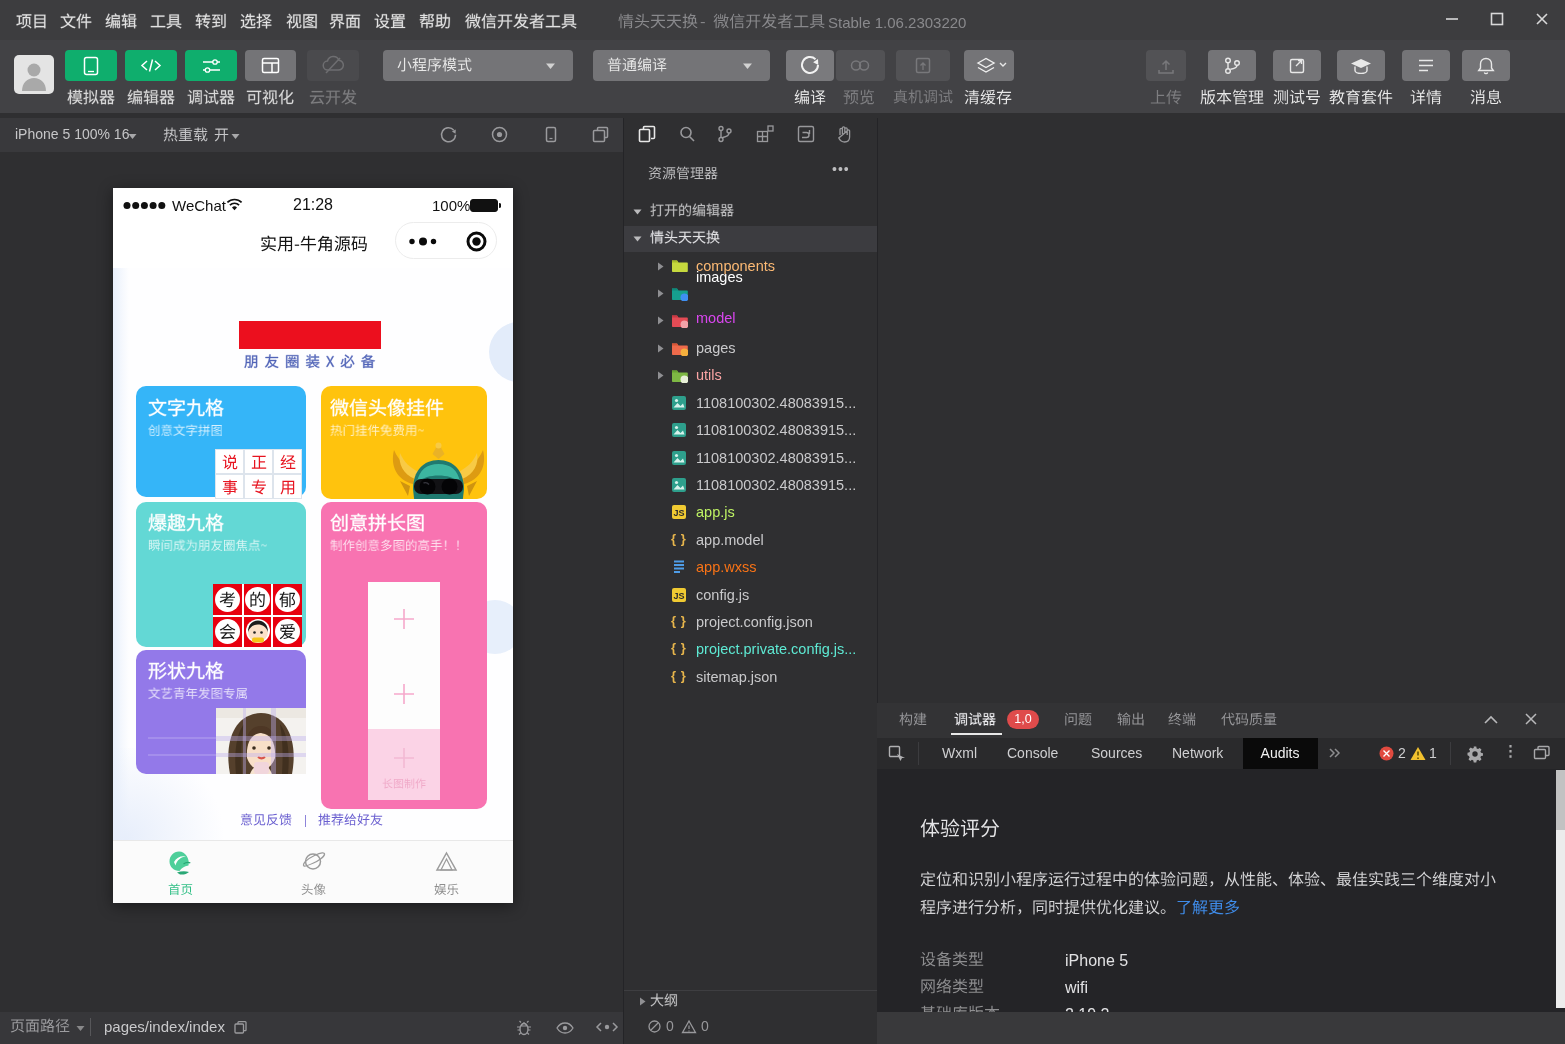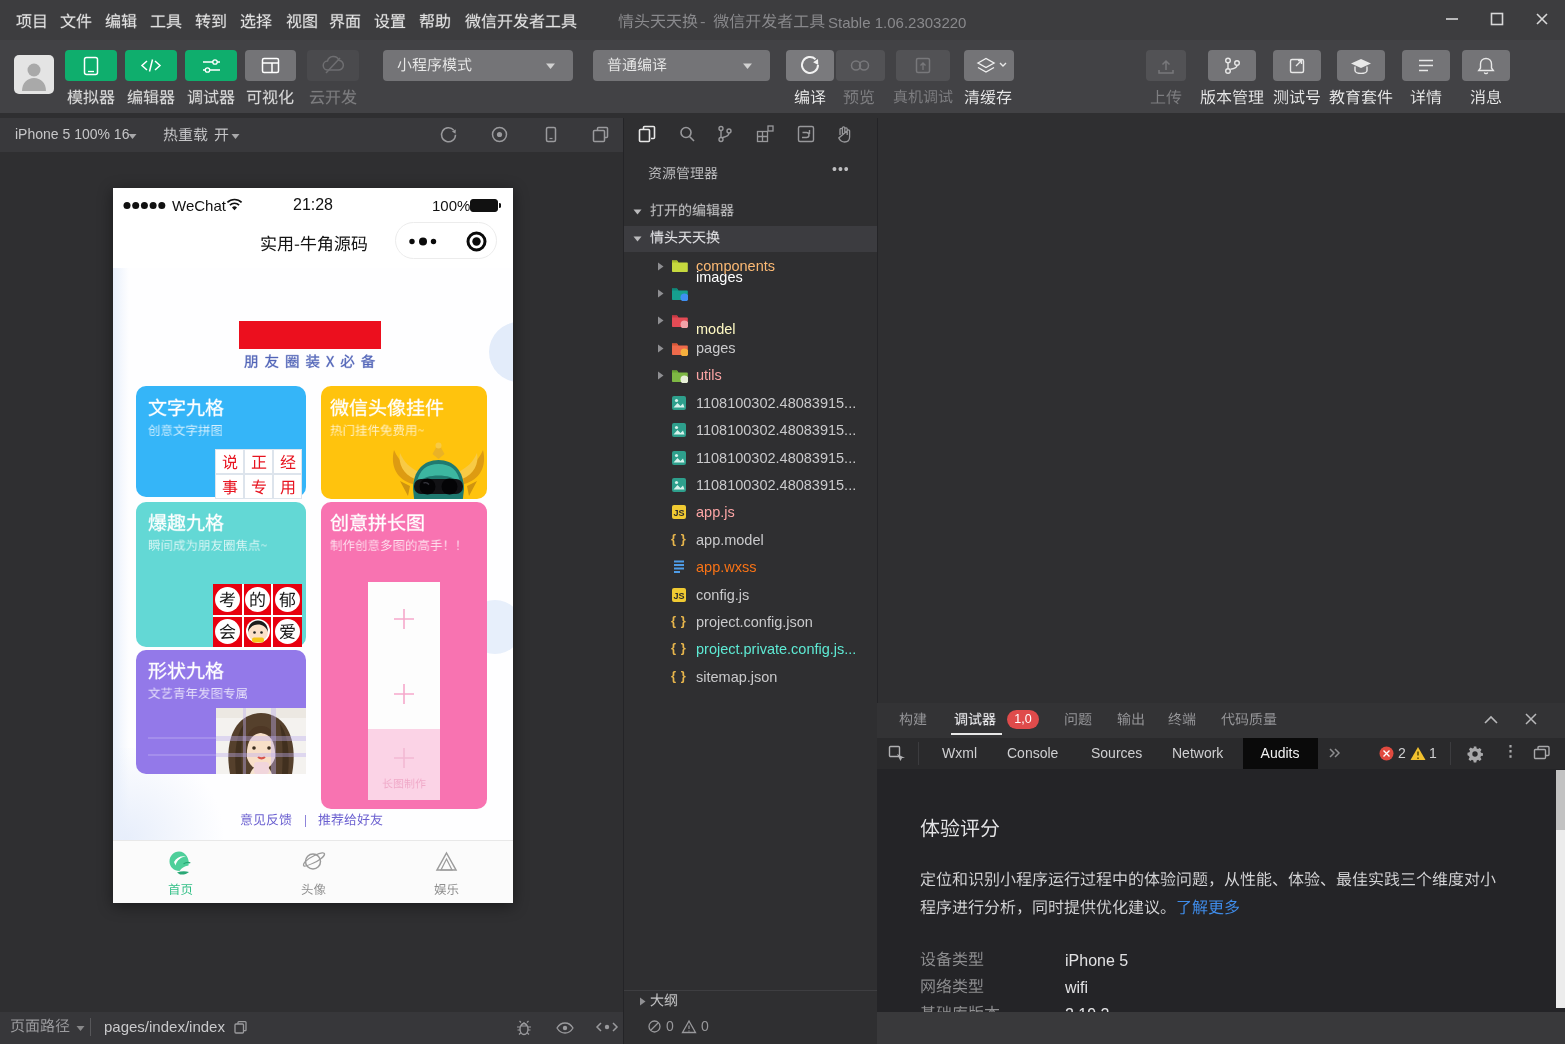--- a/index.html
+++ b/index.html
@@ -1028,21 +1028,21 @@
   </svg>
 <div class="lat" style="left:696px;top:269px;font-size:14.5px;color:#ffffff">images</div>
 <svg class="a" style="left:657px;top:316.3px" width="7" height="9" viewBox="0 0 7 9">
     <path d="M1 0.5v8L6.5 4.5z" fill="#8f8f92"></path>
   </svg>
 <svg class="a" style="left:671px;top:313.1px" width="17" height="15" viewBox="0 0 17 15">
     <path d="M1 2.5h5l1.5 2H16a0.8 0.8 0 0 1 .8.8v8a0.8 0.8 0 0 1-.8.8H1.8a0.8 0.8 0 0 1-.8-.8z" fill="#e34b55"></path>
     <path d="M1 2.5h5l1.5 2H1z" fill="#c93842"></path>
     <circle cx="13.5" cy="11.5" r="4" fill="#f2a3a8"></circle>
   </svg>
-<div class="lat" style="left:696px;top:321px;font-size:14.5px;color:#fef9c3">model</div>
+<div class="lat" style="left:696px;top:310px;font-size:14.5px;color:#d946ef">model</div>
 <svg class="a" style="left:657px;top:343.7px" width="7" height="9" viewBox="0 0 7 9">
     <path d="M1 0.5v8L6.5 4.5z" fill="#8f8f92"></path>
   </svg>
 <svg class="a" style="left:671px;top:340.5px" width="17" height="15" viewBox="0 0 17 15">
     <path d="M1 2.5h5l1.5 2H16a0.8 0.8 0 0 1 .8.8v8a0.8 0.8 0 0 1-.8.8H1.8a0.8 0.8 0 0 1-.8-.8z" fill="#ee6a4b"></path>
     <path d="M1 2.5h5l1.5 2H1z" fill="#d65537"></path>
     <circle cx="13.5" cy="11.5" r="4" fill="#f5b03e"></circle>
   </svg>
 <div class="lat" style="left:696px;top:340.0px;font-size:14.5px;color:#c9c9cb">pages</div>
 <svg class="a" style="left:657px;top:371.09999999999997px" width="7" height="9" viewBox="0 0 7 9">
@@ -1075,21 +1075,21 @@
 <svg class="a" style="left:671px;top:477.0px" width="16" height="16" viewBox="0 0 16 16">
     <rect x="1" y="1" width="14" height="14" rx="2" fill="#2e9f8c"></rect>
     <circle cx="5.5" cy="5.5" r="1.6" fill="#d8f2ec"></circle>
     <path d="M2.5 12.5l4-4.5 3 3 2.5-2.5 1.5 4z" fill="#d8f2ec"></path>
   </svg>
 <div class="lat" style="left:696px;top:477.0px;font-size:14.5px;color:#c9c9cb">1108100302.48083915...</div>
 <svg class="a" style="left:671px;top:504.4px" width="16" height="16" viewBox="0 0 16 16">
     <rect x="1" y="1" width="14" height="14" rx="2" fill="#f0ca32"></rect>
     <text x="8" y="12" font-family="Liberation Sans" font-size="9" font-weight="bold" fill="#2b2b2b" text-anchor="middle">JS</text>
   </svg>
-<div class="lat" style="left:696px;top:504.4px;font-size:14.5px;color:#fca5a5">app.js</div>
+<div class="lat" style="left:696px;top:504.4px;font-size:14.5px;color:#bef264">app.js</div>
 <div class="lat" style="left:671px;top:530.8px;font-size:13px;color:#e8b64c;font-weight:bold;letter-spacing:1px">{ }</div>
 <div class="lat" style="left:696px;top:531.8px;font-size:14.5px;color:#c9c9cb">app.model</div>
 <svg class="a" style="left:671px;top:559.2px" width="16" height="16" viewBox="0 0 16 16">
     <path d="M3 2.5h10M3 6h10M3 9.5h10M3 13h6" stroke="#4f9de8" stroke-width="2.2"></path>
   </svg>
 <div class="lat" style="left:696px;top:559.2px;font-size:14.5px;color:#f97316">app.wxss</div>
 <svg class="a" style="left:671px;top:586.5999999999999px" width="16" height="16" viewBox="0 0 16 16">
     <rect x="1" y="1" width="14" height="14" rx="2" fill="#f0ca32"></rect>
     <text x="8" y="12" font-family="Liberation Sans" font-size="9" font-weight="bold" fill="#2b2b2b" text-anchor="middle">JS</text>
   </svg>

